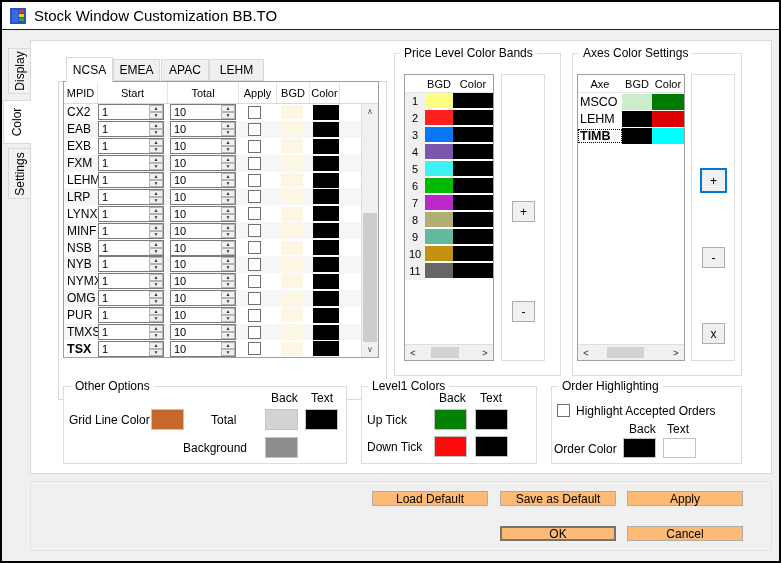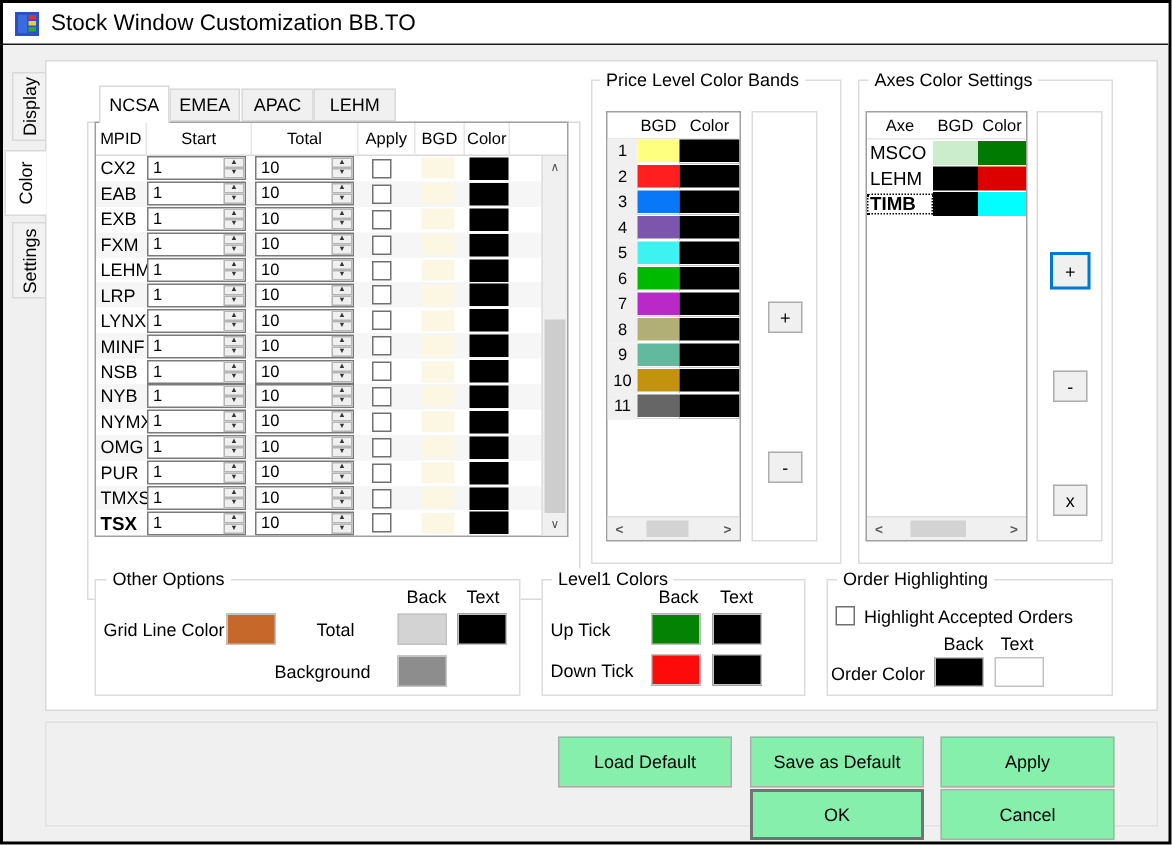--- a/index.html
+++ b/index.html
@@ -138,21 +138,21 @@
   .lbl-level1 { left:337px; top:338px; }
   .g-order { left:520px; top:345px; width:191px; height:78px; }
   .lbl-order { left:527px; top:338px; }
 
   .flabel { position:absolute; font-size:12px; white-space:nowrap; }
   .cswatch { position:absolute; width:33px; height:21px; border:1px solid #C3C3C3; }
 
   
   .bottom-panel { position:absolute; left:28px; top:479px; width:742px; height:70px;
                   background:#F0F0F0; border:1px solid #E2E2E2; }
-  .btn { position:absolute; width:116px; height:34px; background:#86efac;
+  .btn { position:absolute; width:116px; height:15px; background:#fdba74;
          border:1px solid #ADADAD; font-size:12px; display:flex; align-items:center;
          justify-content:center; }
   .btn-load   { left:370px; top:489px; }
   .btn-save   { left:498px; top:489px; }
   .btn-apply  { left:625px; top:489px; }
   .btn-ok     { left:498px; top:524px; border:2px solid #737373; }
   .btn-cancel { left:625px; top:524px; }
 </style>
 </head>
 <body>

